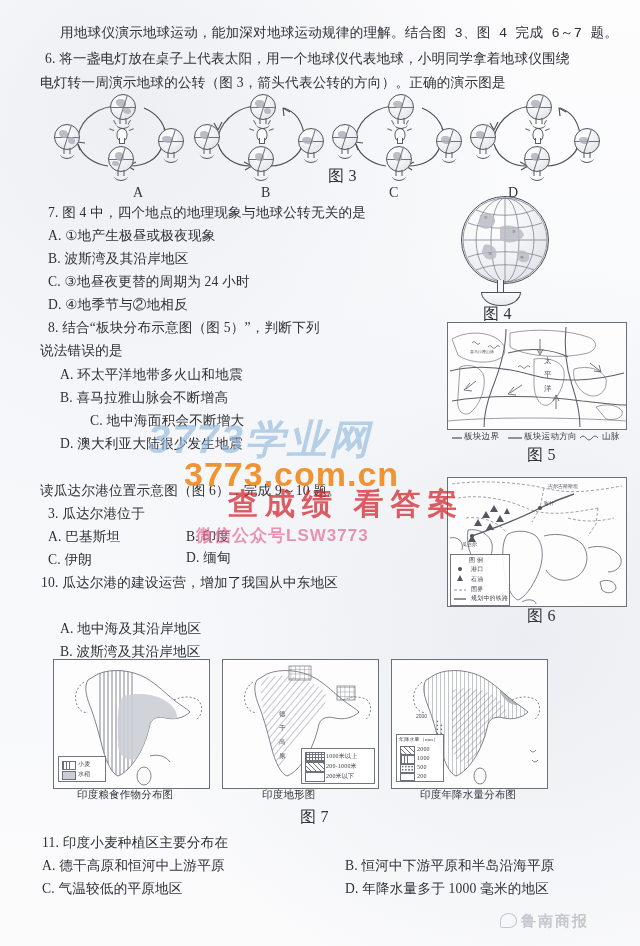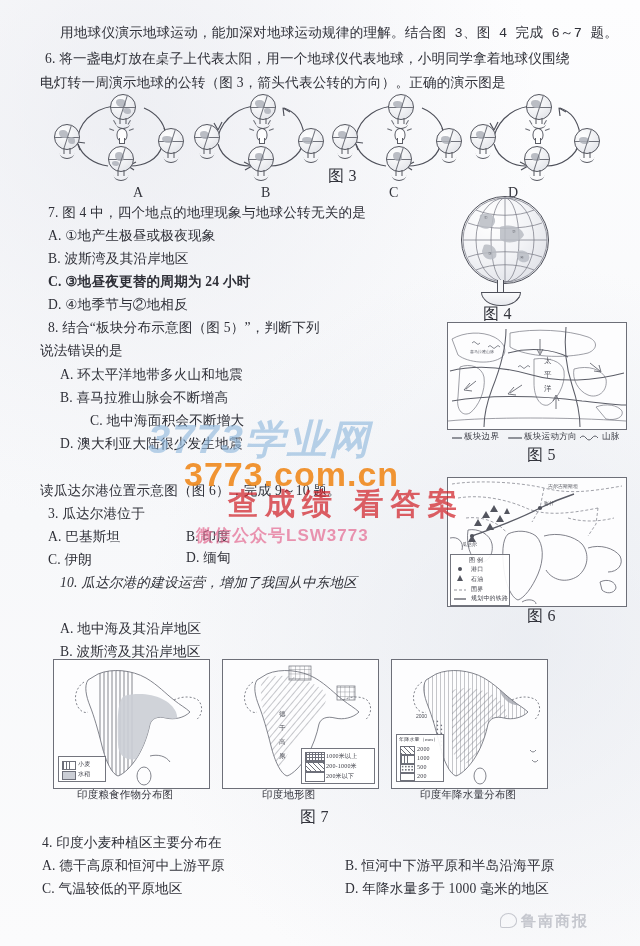--- a/index.html
+++ b/index.html
@@ -289,21 +289,21 @@
 
     <div class="txt lbl blur" style="left:133px;top:186px;">A</div>
     <div class="txt lbl blur" style="left:261px;top:186px;">B</div>
     <div class="txt lbl blur" style="left:389px;top:186px;">C</div>
     <div class="txt lbl blur" style="left:508px;top:186px;">D</div>
   </div>
 
   <div class="txt blur" style="left:48px;top:206px;">7. 图 4 中，四个地点的地理现象与地球公转无关的是</div>
   <div class="txt blur" style="left:48px;top:229px;">A. ①地产生极昼或极夜现象</div>
   <div class="txt blur" style="left:48px;top:252px;">B. 波斯湾及其沿岸地区</div>
-  <div class="txt blur" style="left:48px;top:275px;font-weight:bold;">C. ③地昼夜更替的周期为 24 小时</div>
+  <div class="txt blur" style="left:48px;top:275px;">C. ③地昼夜更替的周期为 24 小时</div>
   <div class="txt blur" style="left:48px;top:298px;">D. ④地季节与②地相反</div>
 
   <div class="txt blur" style="left:48px;top:321px;">8. 结合“板块分布示意图（图 5）”，判断下列</div>
   <div class="txt blur" style="left:40px;top:344px;">说法错误的是</div>
   <div class="txt blur" style="left:60px;top:368px;">A.  环太平洋地带多火山和地震</div>
   <div class="txt blur" style="left:60px;top:391px;">B.  喜马拉雅山脉会不断增高</div>
   <div class="txt blur" style="left:44px;top:414px;margin-left:46px;">C.  地中海面积会不断增大</div>
   <div class="txt blur" style="left:60px;top:437px;">D.  澳大利亚大陆很少发生地震</div>
 
   <div style="position:absolute;left:447px;top:196px;width:120px;height:115px;">
@@ -397,21 +397,21 @@
   </div>
   <div class="txt cap blur" style="left:527px;top:447px;">图 5</div>
 
   <div class="txt blur" style="left:40px;top:484px;">读瓜达尔港位置示意图（图 6），完成 9～10 题。</div>
   <div class="txt blur" style="left:48px;top:507px;">3. 瓜达尔港位于</div>
   <div class="txt blur" style="left:48px;top:530px;">A.  巴基斯坦</div>
   <div class="txt blur" style="left:186px;top:530px;">B.  印度</div>
   <div class="txt blur" style="left:48px;top:553px;">C.  伊朗</div>
   <div class="txt blur" style="left:186px;top:551px;">D.  缅甸</div>
 
-  <div class="txt blur" style="left:60px;top:576px;font-style:italic;">10.  瓜达尔港的建设运营，增加了我国从中东地区</div>
+  <div class="txt blur" style="left:41px;top:576px;">10.  瓜达尔港的建设运营，增加了我国从中东地区</div>
   <div class="txt blur" style="left:60px;top:622px;">A.  地中海及其沿岸地区</div>
   <div class="txt blur" style="left:60px;top:645px;">B.  波斯湾及其沿岸地区</div>
   <div class="txt blur" style="left:60px;top:668px;">C.  红海及其沿岸地区</div>
   <div class="txt blur" style="left:60px;top:691px;">D.  里海及其沿岸地区</div>
 
   <div class="frame" style="left:447px;top:477px;width:178px;height:128px;">
     <svg width="178" height="128" style="position:absolute;left:0;top:0;">
       <g fill="none" stroke="#787a84" stroke-width=".7" stroke-dasharray="3 2">
         <path d="M4,6 C30,2 70,4 96,10 C120,16 140,14 174,8"></path>
         <path d="M10,20 C34,16 60,22 78,30 C96,38 120,36 150,30"></path>
@@ -618,21 +618,21 @@
         <div class="txt xtiny blur" style="left:20px;top:20px;">1000</div>
         <div class="txt xtiny blur" style="left:20px;top:29px;">500</div>
         <div class="txt xtiny blur" style="left:20px;top:38px;">200</div>
       </div>
     </div>
     <div class="txt cap blur" style="left:420px;top:790px;font-size:10.5px;">印度年降水量分布图</div>
 
     <div class="txt cap blur" style="left:300px;top:809px;">图 7</div>
   </div>
 
-  <div class="txt blur" style="left:42px;top:836px;">4. 印度小麦种植区主要分布在</div>
+  <div class="txt blur" style="left:42px;top:836px;">11. 印度小麦种植区主要分布在</div>
   <div class="txt blur" style="left:345px;top:859px;">B.  恒河中下游平原和半岛沿海平原</div>
   <div class="txt blur" style="left:42px;top:859px;">A.  德干高原和恒河中上游平原</div>
   <div class="txt blur" style="left:42px;top:882px;">C.  气温较低的平原地区</div>
   <div class="txt blur" style="left:345px;top:882px;">D.  年降水量多于 1000 毫米的地区</div>
 
   <div class="footer blur" style="top:978px;text-align:center;">地理试题  第 2 页（共 8 页）</div>
 
   <div class="wm wm-blue">3773学业网</div>
   <div class="wm wm-orange">3773.com.cn</div>
   <div class="wm wm-red">查成绩 看答案</div>

